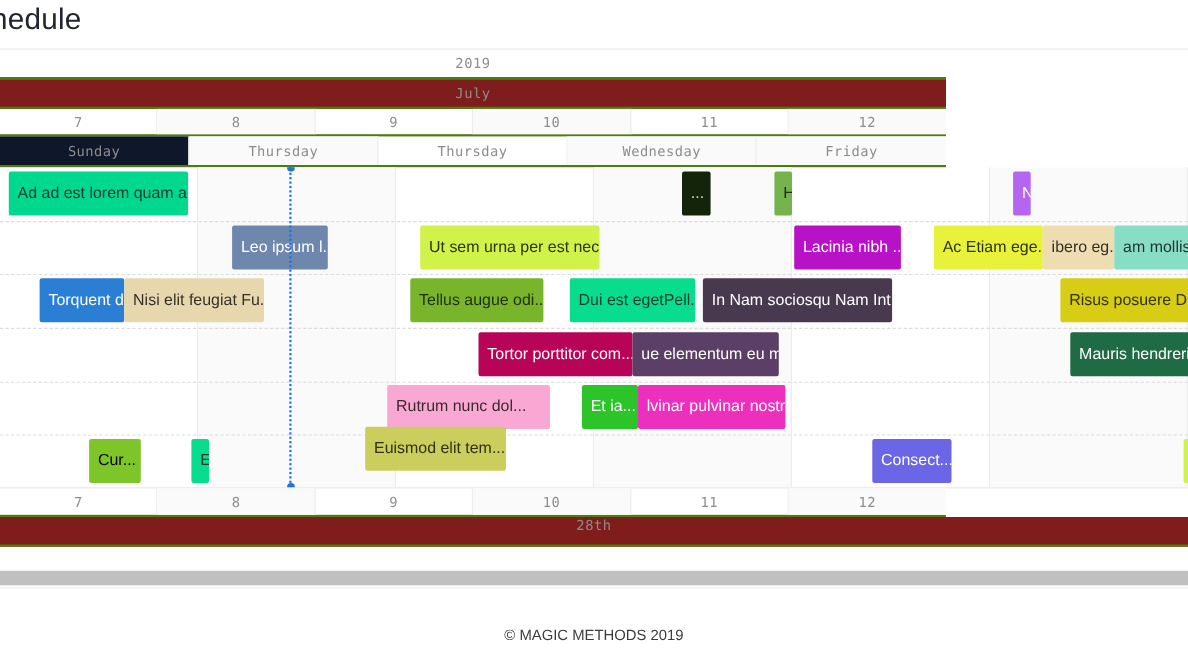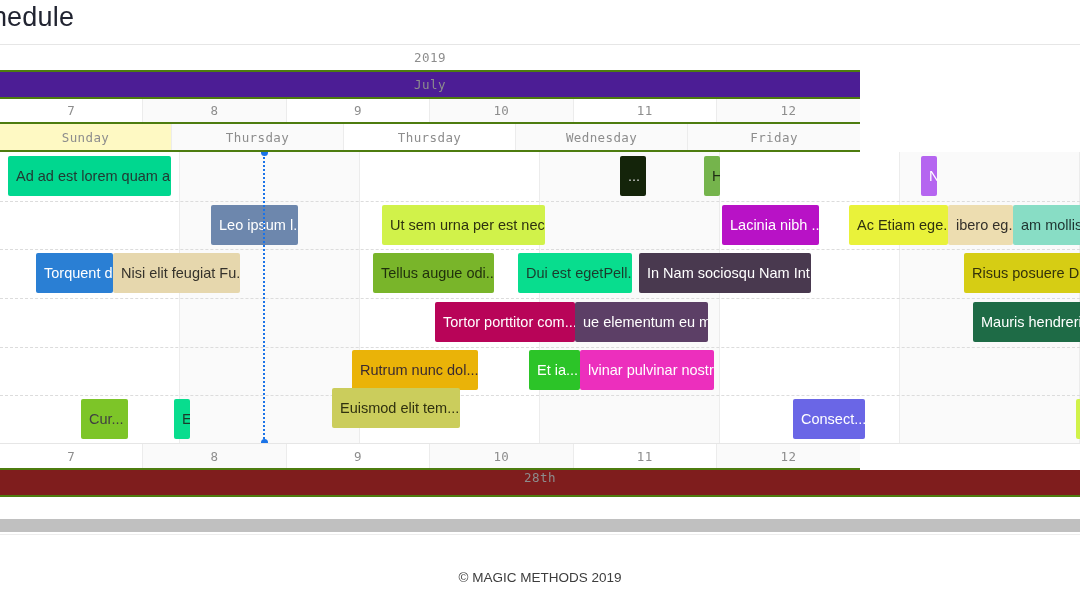--- a/index.html
+++ b/index.html
@@ -35,21 +35,21 @@
   }
 
   
   .hdr-row {
     position: relative;
     width: 860px;
     border-bottom: 2px solid #4d7c0f;
     display: flex;
   }
   .hdr-year  { height: 27px; }
-  .hdr-month { height: 27px; background:#4c1d95; }
+  .hdr-month { height: 27px; background:#7f1d1d; }
   .hdr-dates { height: 25px; }
   .hdr-days  { height: 28px; }
 
   .hdr-center {
     width: 100%;
     display: flex; align-items: center; justify-content: center;
     font-family: "DejaVu Sans Mono", "Liberation Mono", monospace;
     font-size: 12.5px;
     color: #8d8d8d;
     letter-spacing: .5px;
@@ -59,21 +59,21 @@
     display: flex; align-items: center; justify-content: center;
     font-family: "DejaVu Sans Mono", "Liberation Mono", monospace;
     font-size: 12.5px;
     color: #8d8d8d;
     letter-spacing: .4px;
     border-right: 1px solid #ececec;
     height: 100%;
   }
   .cell:last-child { border-right: none; }
   .cell.alt { background: #fafafa; }
-  .cell.weekend-name { background: #fef9c3; }
+  .cell.weekend-name { background: #0f172a; }
 
   
   .grid-body {
     position: relative;
     width: 1080px;
     height: 292px;
     overflow: hidden;
     border-bottom: 1px solid #e6e6e6;
   }
   .col-bg {
@@ -269,30 +269,30 @@
         </div>
         <div class="event" style="left: 435px; top: 150px; width: 140px; background: rgb(184, 4, 88); color: rgb(255, 255, 255);">
           <span>Tortor porttitor com...</span>
         </div>
         <div class="event" style="left: 575px; top: 150px; width: 133px; background: rgb(92, 63, 102); color: rgb(255, 255, 255);">
           <span>ue elementum eu m...</span>
         </div>
         <div class="event" style="left: 973px; top: 150px; width: 122px; background: rgb(30, 107, 70); color: rgb(255, 255, 255);">
           <span>Mauris hendrerit</span>
         </div>
-        <div class="event" style="left: 352px; top: 198px; width: 126px; background: #eab308; color: rgb(58, 42, 48);">
+        <div class="event" style="left: 352px; top: 198px; width: 148px; background: #f9a8d4; color: rgb(58, 42, 48);">
           <span>Rutrum nunc dol...</span>
         </div>
         <div class="event" style="left: 529px; top: 198px; width: 51px; background: rgb(44, 196, 40); color: rgb(255, 255, 255);">
           <span>Et ia...</span>
         </div>
         <div class="event" style="left: 580px; top: 198px; width: 134px; background: rgb(236, 47, 189); color: rgb(255, 255, 255);">
           <span>lvinar pulvinar nostr...</span>
         </div>
-        <div class="event" style="left: 81px; top: 247px; width: 47px; background: rgb(125, 197, 40); color: #404040;">
+        <div class="event" style="left: 81px; top: 247px; width: 47px; background: rgb(125, 197, 40); color: #000000;">
           <span>Cur...</span>
         </div>
         <div class="event" style="left: 174px; top: 247px; width: 16px; background: rgb(8, 221, 142); color: rgb(27, 59, 44);">
           <span>E</span>
         </div>
         <div class="event" style="left: 332px; top: 236px; width: 128px; background: rgb(203, 205, 92); color: rgb(48, 49, 15);">
           <span>Euismod elit tem...</span>
         </div>
         <div class="event" style="left: 793px; top: 247px; width: 72px; background: rgb(106, 102, 230); color: rgb(255, 255, 255);">
           <span>Consect...</span>

